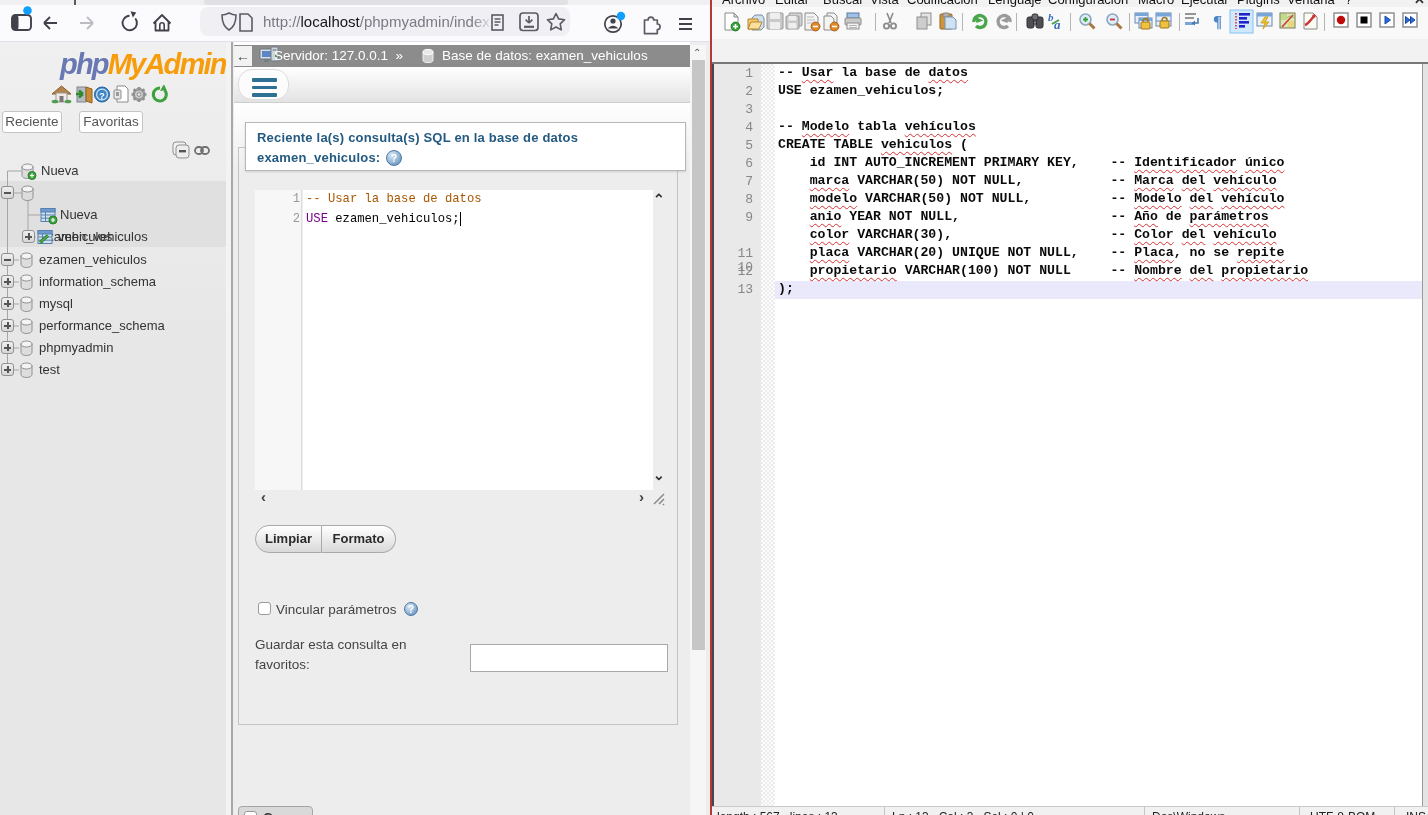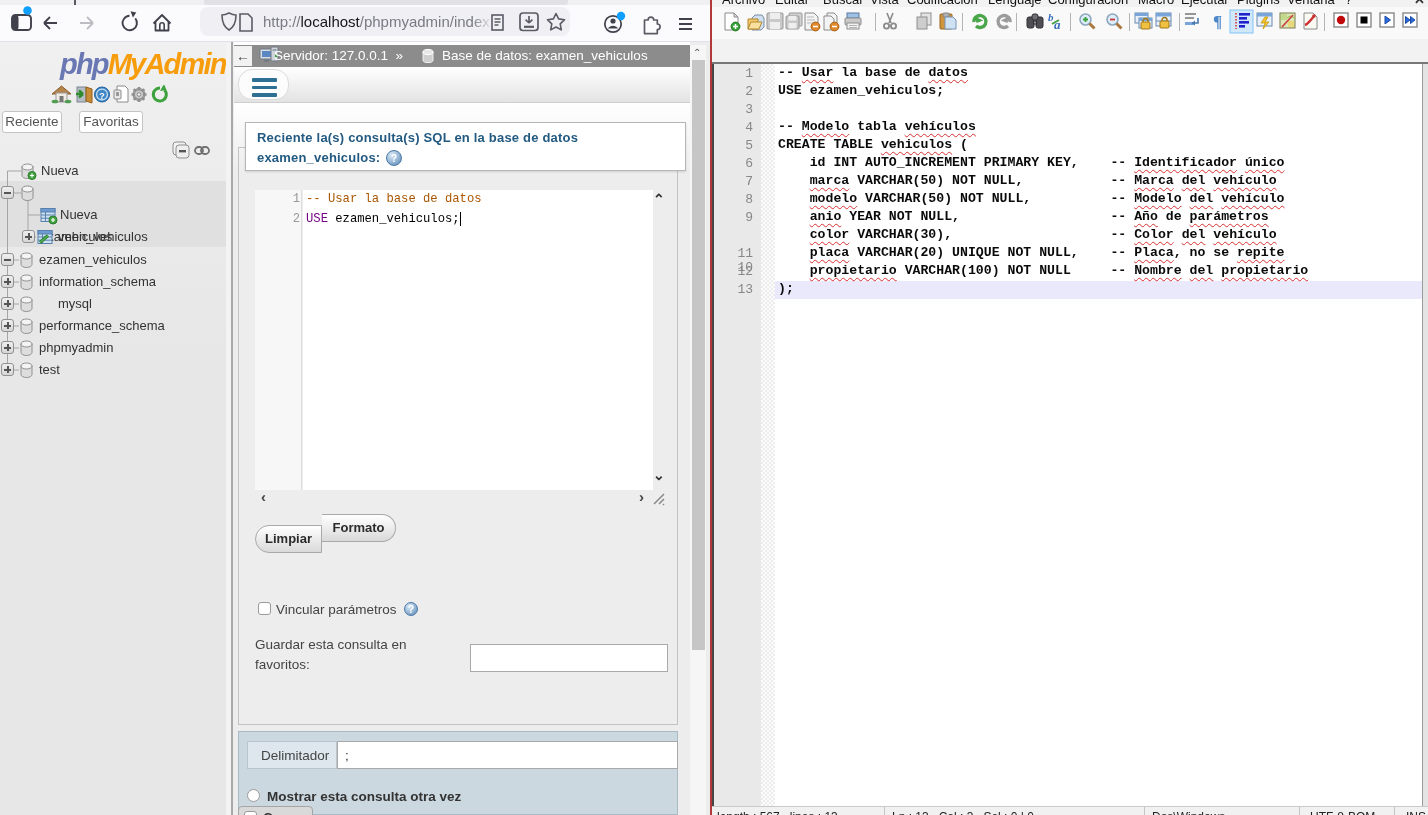--- a/index.html
+++ b/index.html
@@ -182,21 +182,21 @@
 
         <path d="M7.5 11 V 210 M7.5 11 H 21 M7.5 33 H 21 M28 40 V 77 M28 55 H 40 M28 77 H 36 M7.5 100 H 19 M7.5 122 H 19 M7.5 144 H 19 M7.5 166 H 19 M7.5 188 H 19 M7.5 210 H 19" stroke="#a5a5a5" fill="none"></path>
       </svg>
 
       <div class="treerow" style="left:41px;top:121px;">Nueva</div>
       <div class="treerow" style="left:40px;top:143px;margin-top:44px;">examen_vehiculos</div>
       <div class="treerow" style="left:60px;top:165px;">Nueva</div>
       <div class="treerow" style="left:58px;top:187px;">vehiculos</div>
       <div class="treerow" style="left:39px;top:210px;">ezamen_vehiculos</div>
       <div class="treerow" style="left:39px;top:232px;">information_schema</div>
-      <div class="treerow" style="left:39px;top:254px;margin-left:19px;">mysql</div>
+      <div class="treerow" style="left:39px;top:254px;">mysql</div>
       <div class="treerow" style="left:39px;top:276px;">performance_schema</div>
       <div class="treerow" style="left:39px;top:298px;">phpmyadmin</div>
       <div class="treerow" style="left:39px;top:320px;">test</div>
 
       <div class="pmbox" style="left:1px;top:144px;"></div>
       <div class="pmbox plus" style="left:22px;top:188px;"></div>
       <div class="pmbox" style="left:1px;top:211px;"></div>
       <div class="pmbox plus" style="left:1px;top:233px;"></div>
       <div class="pmbox plus" style="left:1px;top:255px;"></div>
       <div class="pmbox plus" style="left:1px;top:277px;"></div>
@@ -308,38 +308,30 @@
 
       <div class="sarr" style="left:419px;top:149px;font-size:14px;color:#333;">⌃</div>
       <div class="sarr" style="left:419px;top:425px;font-size:14px;color:#333;">⌄</div>
       <div class="sarr" style="left:27px;top:446px;font-size:15px;">‹</div>
       <div class="sarr" style="left:405px;top:446px;font-size:15px;">›</div>
       <svg class="abs" width="18" height="18" style="left:416px;top:448px;">
           <path d="M14 4 L4 14 M14 9 L9 14 M14 14 L13 15" stroke="#888" stroke-width="1.5"></path>
         </svg>
 
       <div class="pbtn" style="left:21px;top:483px;width:67px;border-radius:14px 0 0 14px;line-height:26px;">Limpiar</div>
-      <div class="pbtn" style="left:88px;top:472px;width:74px;border-left:none;border-radius:0 14px 14px 0;line-height:26px;">Formato</div>
+      <div class="pbtn" style="left:88px;top:483px;width:74px;border-left:none;border-radius:0 14px 14px 0;line-height:26px;">Formato</div>
 
       <div class="chk" style="left:24px;top:560px;"></div>
       <div class="lbl" style="left:42px;top:560px;">Vincular parámetros</div>
       <div class="helpi" style="left:170px;top:560px;">?</div>
 
       <div class="lbl" style="left:21px;top:595px;">Guardar esta consulta en</div>
       <div class="lbl" style="left:21px;top:615px;">favoritos:</div>
       <div class="inp" style="left:236px;top:602px;width:198px;height:28px;"></div>
 
-      <div id="bluefoot">
-        <div class="abs" style="left:8px;top:9px;width:90px;height:28px;background:#dde7ed;border:1px solid #b9c6cf;"></div>
-        <div class="lbl" style="left:22px;top:16px;">Delimitador</div>
-        <div class="inp" style="left:98px;top:9px;width:341px;height:28px;"></div>
-        <div class="lbl" style="left:106px;top:16px;color:#333;">;</div>
-        <div class="chk" style="left:8px;top:57px;border-radius:7px;"></div>
-        <div class="lbl" style="left:28px;top:57px;font-weight:bold;color:#333;">Mostrar esta consulta otra vez</div>
-      </div>
       <div class="abs" style="left:4px;top:764px;width:75px;height:12px;background:#d9d9d9;border:1px solid #a5a5a5;border-radius:4px 4px 0 0;">
         <div class="chk" style="left:5px;top:4px;"></div>
         <div class="lbl" style="left:24px;top:3px;font-weight:bold;color:#333;">Co</div>
       </div>
     </div>
 
     <div id="bscroll">
       <div style="position:absolute;left:3px;top:2px;color:#505050;font-size:10px;">⌃</div>
       <div id="bthumb"></div>
     </div>

